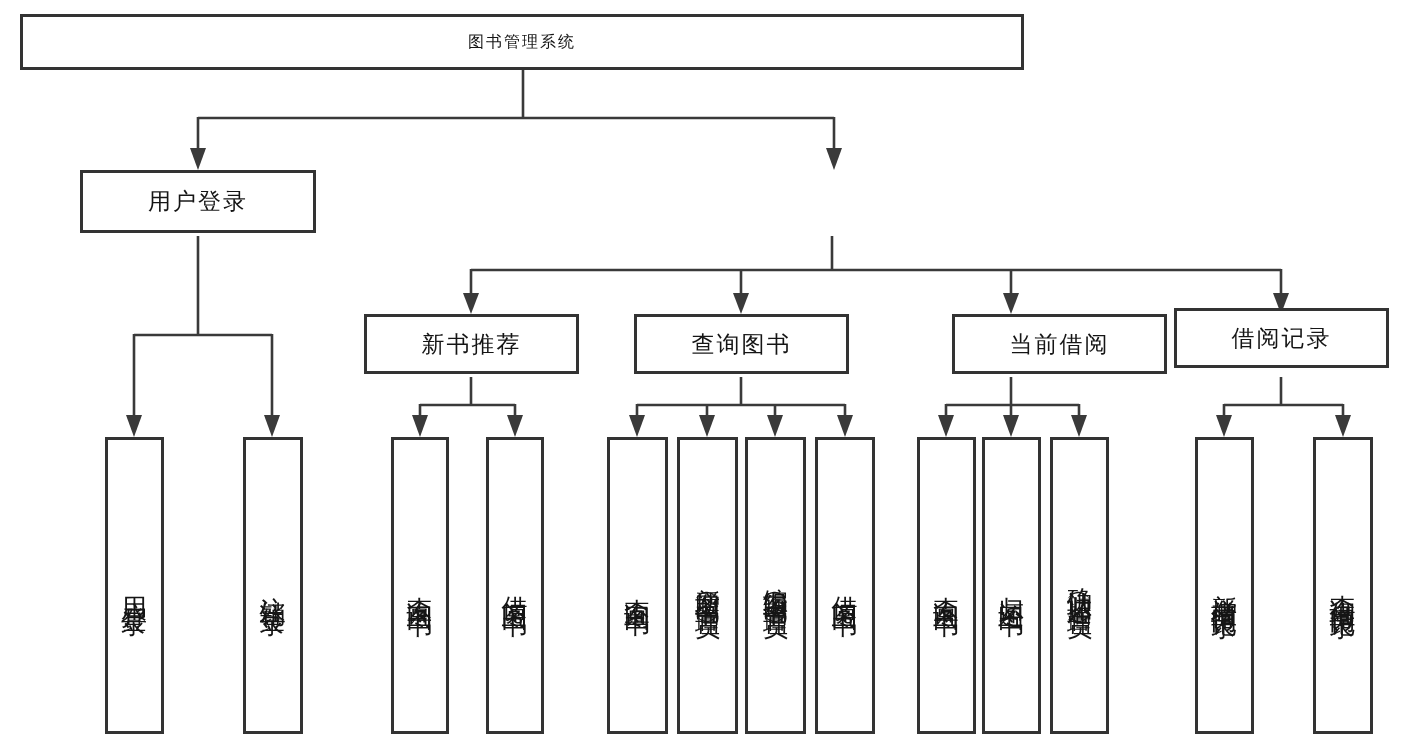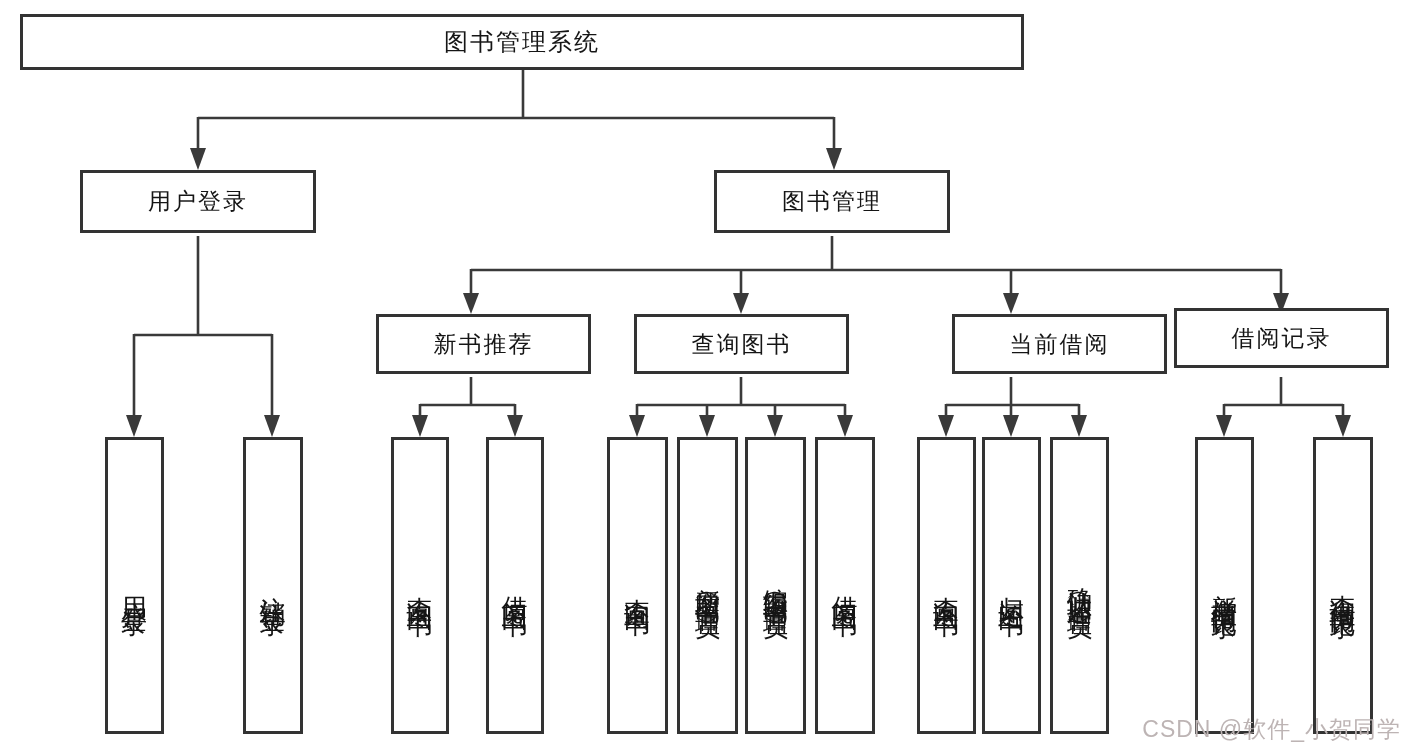--- a/index.html
+++ b/index.html
@@ -15,24 +15,24 @@
     position:absolute;
     box-sizing:border-box;
     background:#ffffff;
     border:3px solid #333333;
     display:flex;align-items:center;justify-content:center;
     color:#151515;
     z-index:2;
     text-align:center;
   }
   .h-label{font-size:23px;letter-spacing:2px;white-space:nowrap;}
-  .root-box{left:20px;top:14px;width:1004px;height:56px;font-size:24px;}
+  .root-box{left:20px;top:14px;width:1004px;height:56px;font-size:16px;}
   .n-user-login{left:80px;top:170px;width:236px;height:63px;}
   .n-book-mgmt{left:714px;top:170px;width:236px;height:63px;}
-  .n-new-book{left:376px;top:314px;width:215px;height:60px;}
+  .n-new-book{left:364px;top:314px;width:215px;height:60px;}
   .n-book-borrow{left:634px;top:314px;width:215px;height:60px;}
   .n-cur-borrow{left:904px;top:314px;width:215px;height:60px;margin-left:48px;}
   .n-rec-borrow{left:1174px;top:308px;width:215px;height:60px;}
   .leaf{
     top:437px;height:297px;
     writing-mode:vertical-rl;
     text-orientation:mixed;
     font-size:26px;
     letter-spacing:5px;
     line-height:1;
@@ -124,21 +124,20 @@
     </g>
     <g fill="#3a3a3a" stroke="none">
       <polygon points="1224,437 1216,415 1232,415"></polygon>
       <polygon points="1343,437 1335,415 1351,415"></polygon>
     </g>
   </svg>
 
   <div class="node root-box h-label">图书管理系统</div>
 
   <div class="node n-user-login h-label">用户登录</div>
-  <div class="node n-book-mgmt h-label">图书管理</div>
 
   <div class="node n-new-book h-label">新书推荐</div>
   <div class="node n-book-borrow h-label">查询图书</div>
   <div class="node n-cur-borrow h-label">当前借阅</div>
   <div class="node n-rec-borrow h-label">借阅记录</div>
 
   <div class="node leaf lf1">用户登录</div>
   <div class="node leaf lf2">注销登录</div>
 
   <div class="node leaf lf3">查询图书</div>
@@ -149,14 +148,13 @@
   <div class="node leaf lf7">编辑图书（管理员）</div>
   <div class="node leaf lf8">借阅图书</div>
 
   <div class="node leaf lf9">查询图书</div>
   <div class="node leaf lf10">归还图书</div>
   <div class="node leaf lf11">确认归还（管理员）</div>
 
   <div class="node leaf lf12">新增借阅记录</div>
   <div class="node leaf lf13">查询借阅记录</div>
 
-  <div class="watermark">CSDN @软件_小贺同学</div>
 </div>
 
 </body></html>

